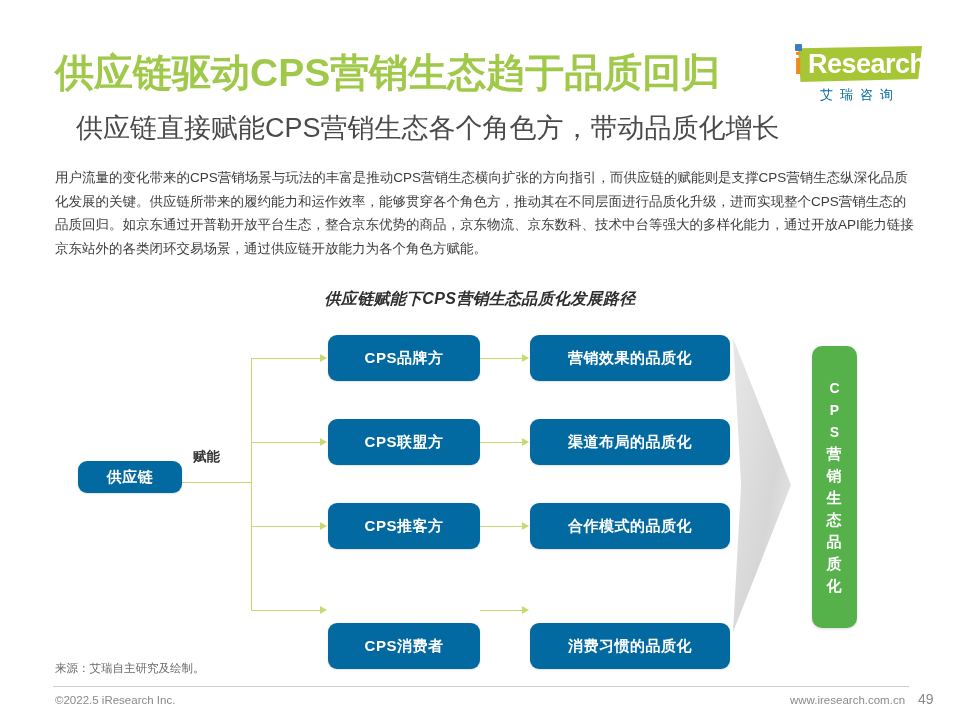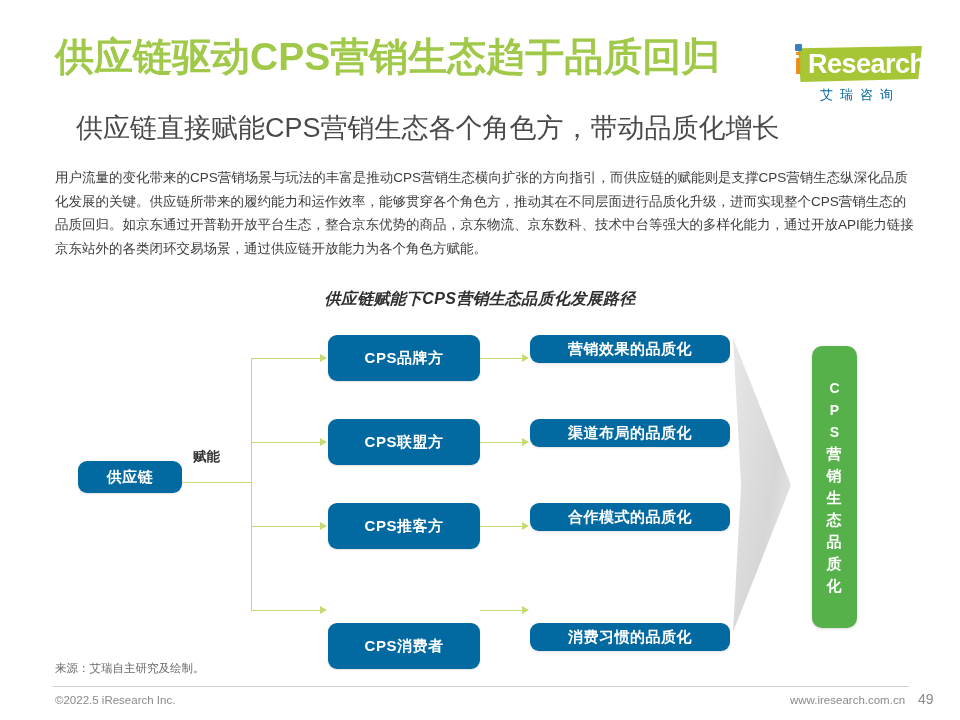--- a/index.html
+++ b/index.html
@@ -74,21 +74,21 @@
     width: 124px;
     text-align: center;
     font-size: 13px;
     color: #0369a1;
     letter-spacing: 7px;
   }
 
   #page-title {
     position: absolute;
     left: 55px;
-    top: 34px;
+    top: 50px;
     font-size: 39px;
     font-weight: bold;
     color: #a0c94a;
     letter-spacing: 0px;
     line-height: 46px;
     white-space: nowrap;
   }
   #page-subtitle {
     position: absolute;
     left: 55px;
@@ -147,21 +147,21 @@
     box-shadow: 0 1px 2px rgba(0,0,0,0.12);
   }
   .node.col1 {
     left: 328px;
     width: 152px;
     height: 46px;
   }
   .node.col2 {
     left: 530px;
     width: 200px;
-    height: 28px;
+    height: 46px;
   }
   .node-source {
     left: 78px;
     top: 141px;
     width: 104px;
     height: 32px;
   }
 
   .row1 { top: 15px; }
   .row2 { top: 99px; }

